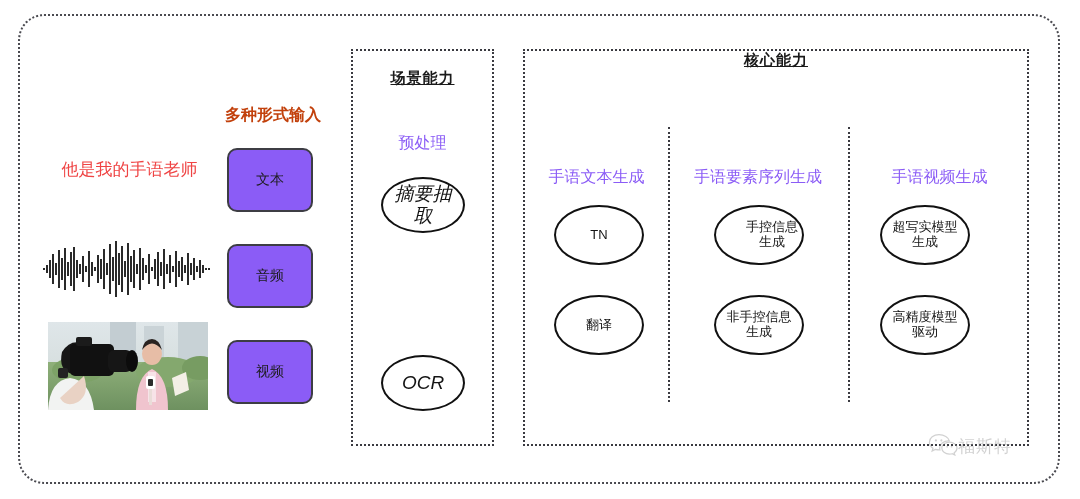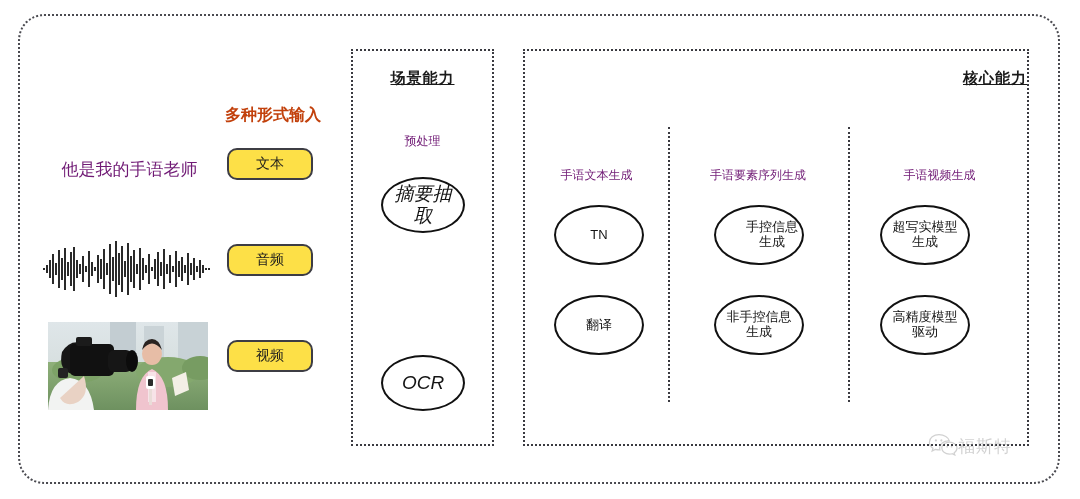--- a/index.html
+++ b/index.html
@@ -42,27 +42,27 @@
     left:0; right:0;
     text-align:center;
     font-size:15px;
     font-weight:bold;
     letter-spacing:1px;
     color:#1a1a1a;
     white-space:nowrap;
     text-decoration:underline;
   }
   #scene-title{ top:18px; }
-  #core-title { top:18px;text-align:right; }
+  #core-title { top:0; }
 
   .group-label{
     position:absolute;
     text-align:center;
-    font-size:12px;
-    color:#701a75;
+    font-size:16px;
+    color:#8b5cf6;
     white-space:nowrap;
   }
 
   
   .v-divider{
     position:absolute;
     width:0;
     border-left:2px dotted #3a3a40;
   }
 
@@ -76,38 +76,38 @@
     font-weight:bold;
     color:#c2410c;
     white-space:nowrap;
   }
   #sentence-text{
     position:absolute;
     left:42px; top:158px;
     width:175px;
     text-align:center;
     font-size:17px;
-    color:#701a75;
+    color:#ef4444;
     white-space:nowrap;
   }
 
   .input-chip{
     position:absolute;
     left:227px;
     width:86px;
-    height:32px;
+    height:64px;
     border:2px solid #3d3d44;
     border-radius:10px;
     box-sizing:border-box;
     display:flex;
     align-items:center;
     justify-content:center;
     font-size:14px;
     color:#1c1c1c;
-    background:#fde047;
+    background:#8b5cf6;
   }
   #chip-text  { top:148px; }
   #chip-audio { top:244px; }
   #chip-video { top:340px; }
 
   
   #waveform{
     position:absolute;
     left:42px; top:238px;
     width:170px; height:62px;

